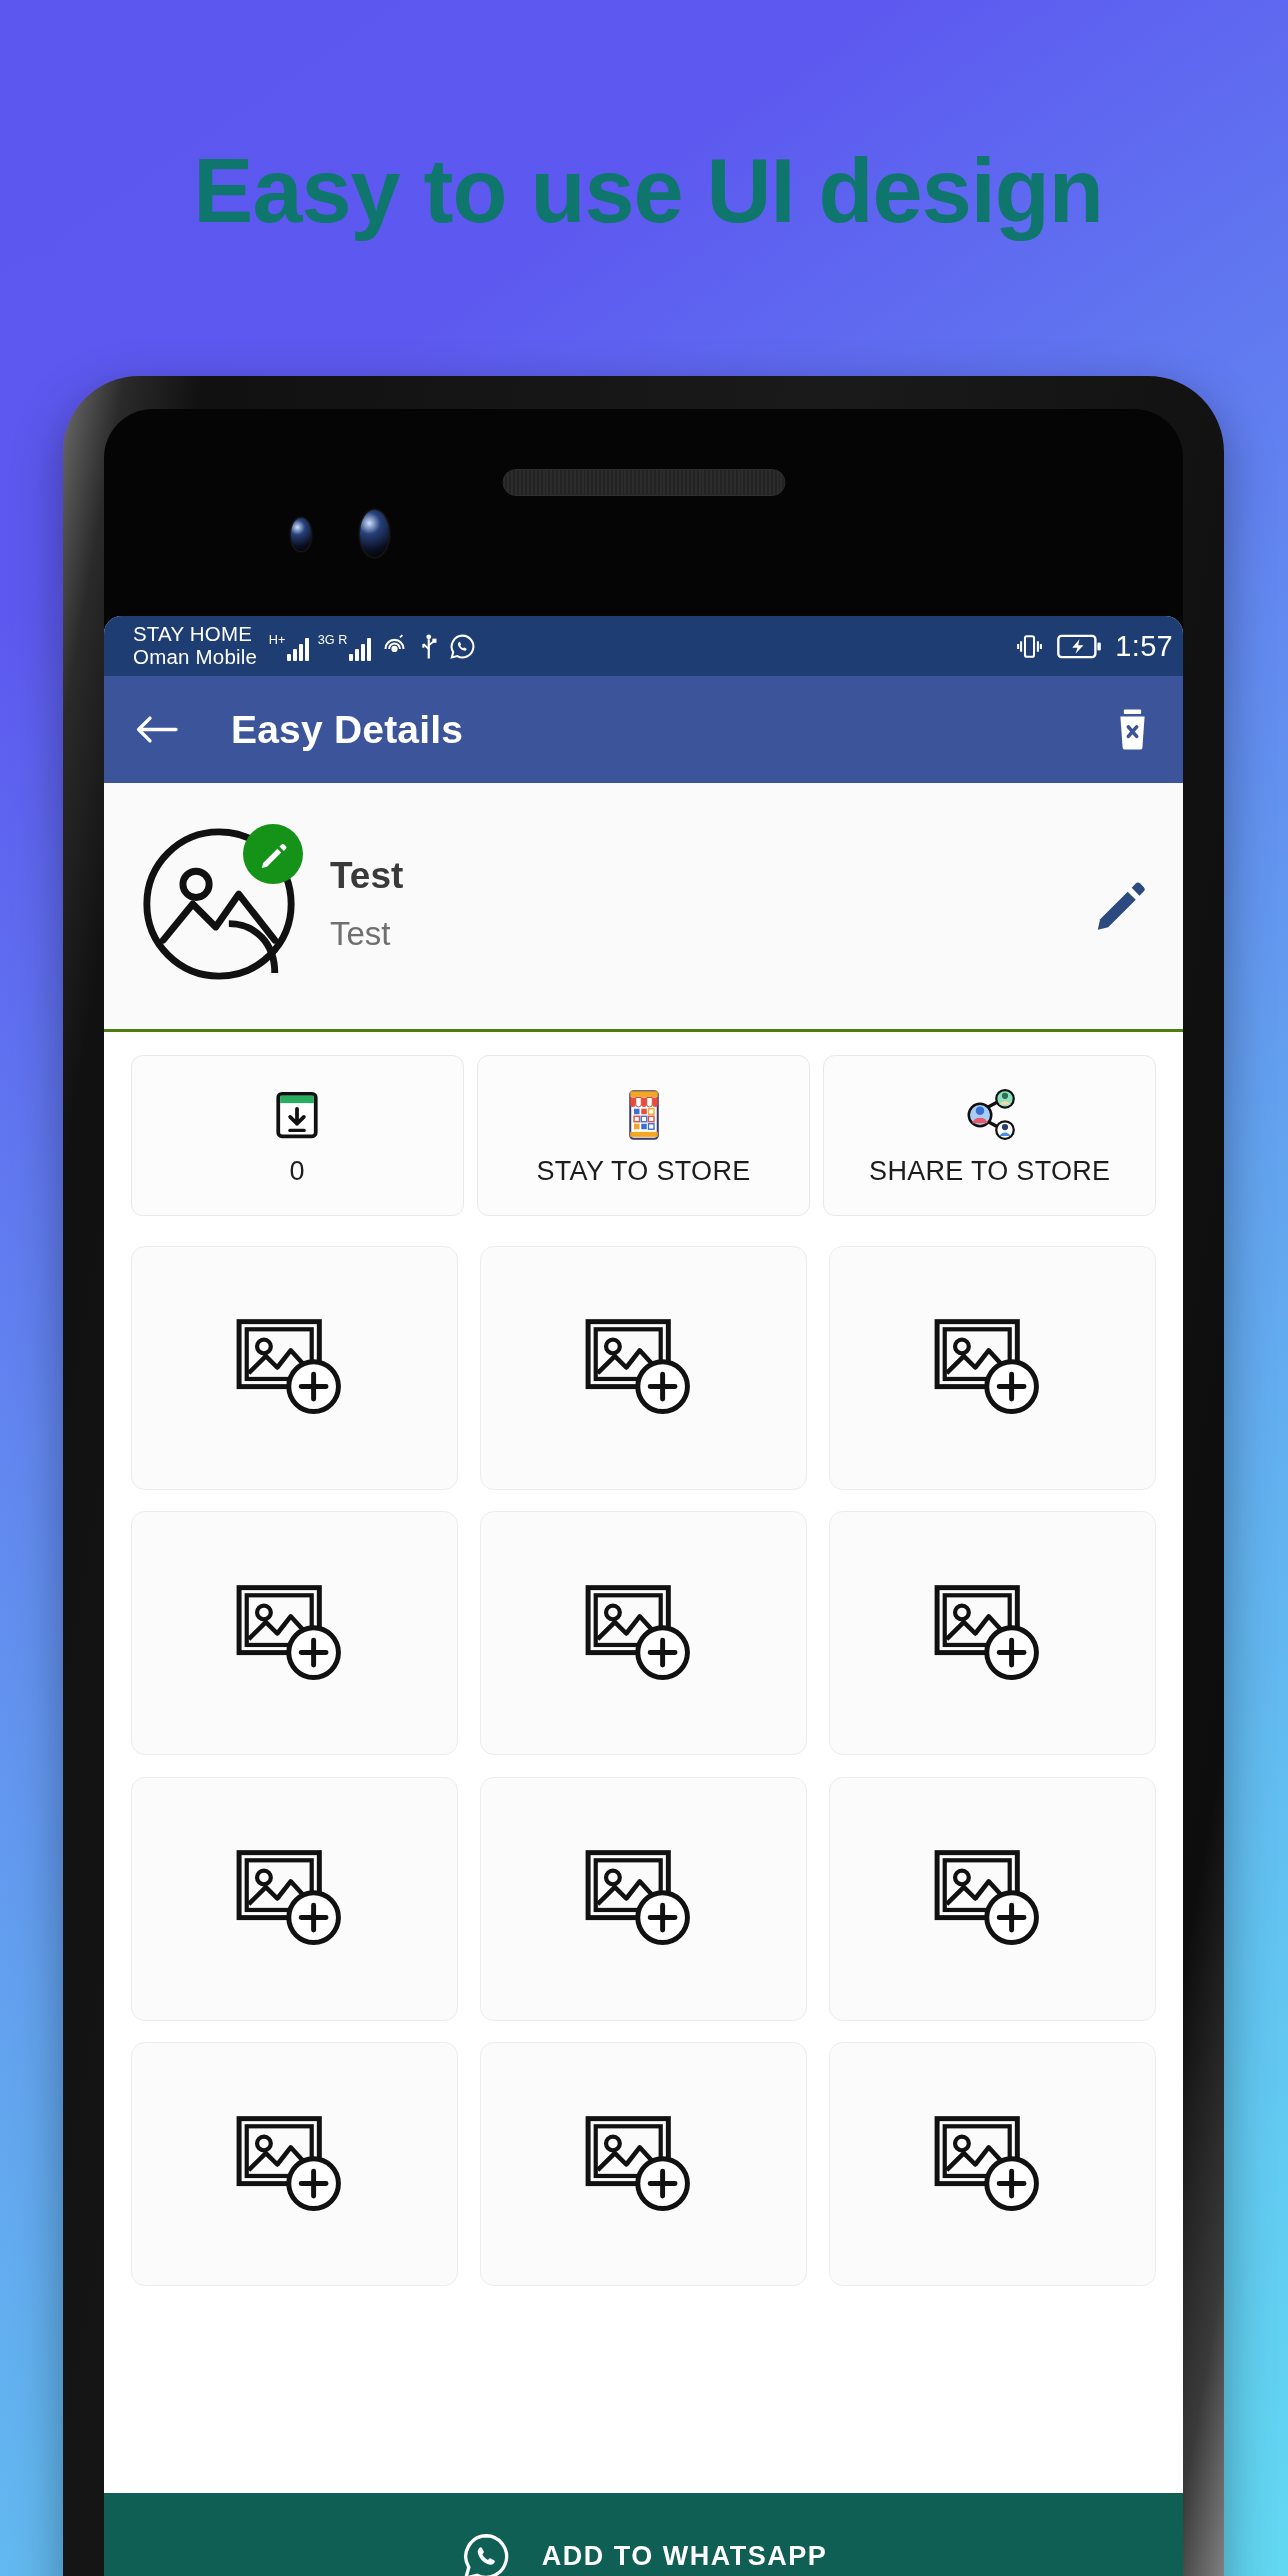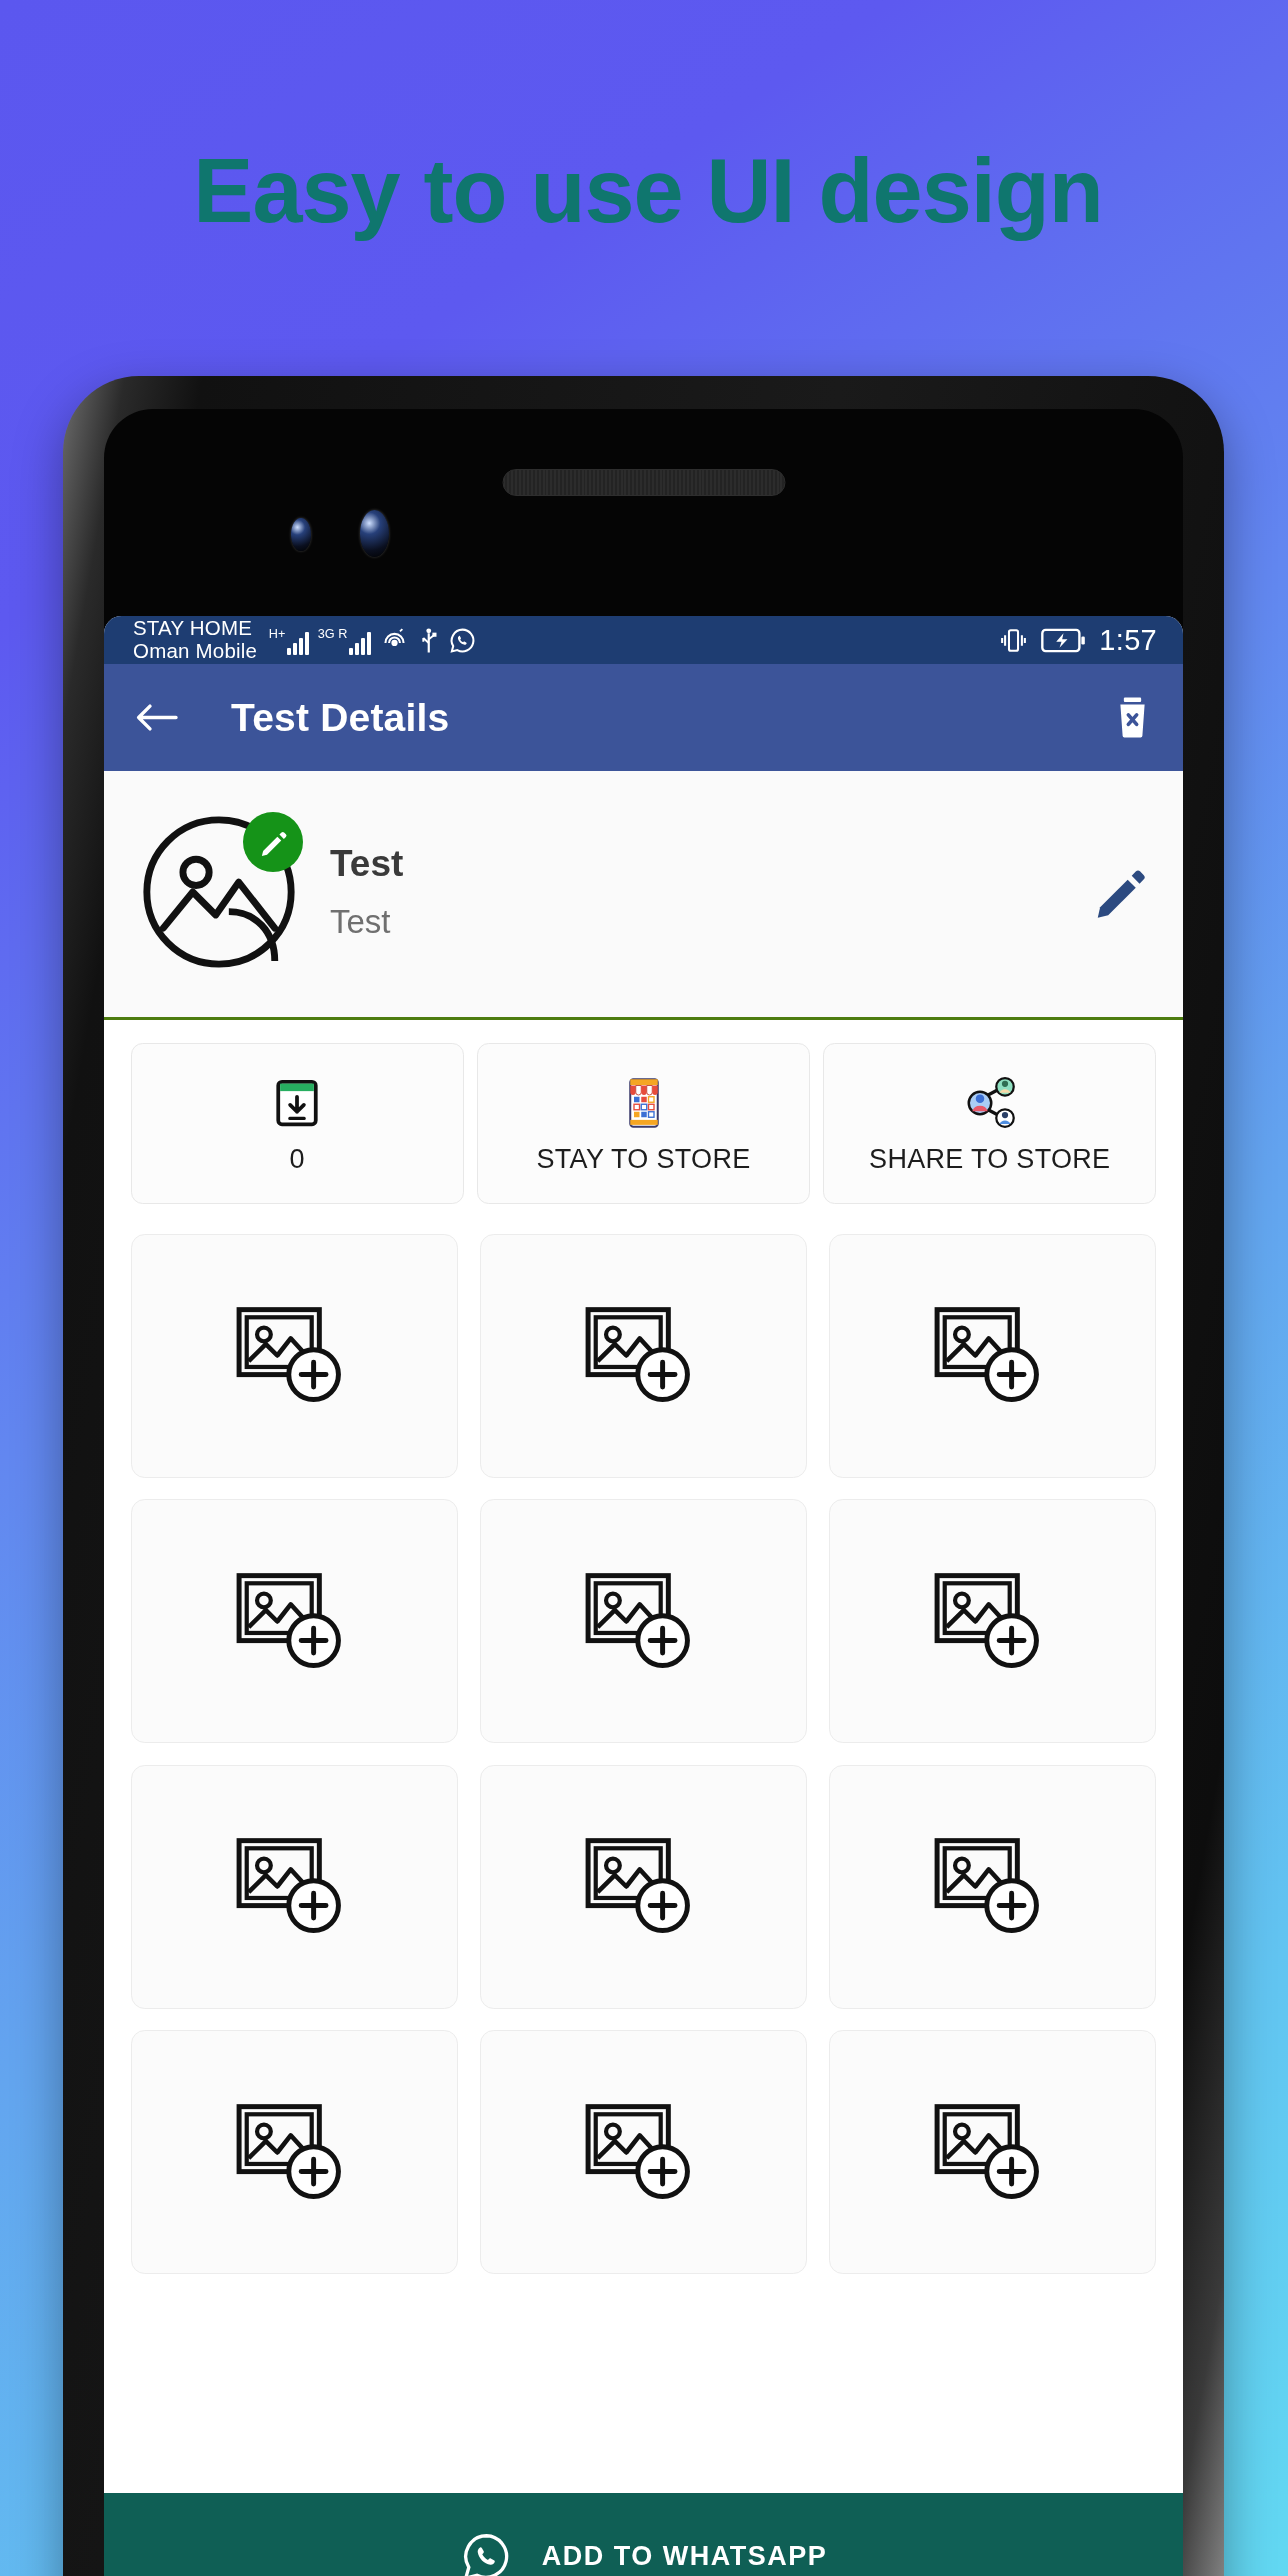--- a/index.html
+++ b/index.html
@@ -87,26 +87,26 @@
     right: 0;
     top: 207px;
     bottom: 0;
     background: #ffffff;
     border-radius: 17.6px 17.6px 0 0;
     overflow: hidden;
   }
 
   
   .status-bar {
-    height: 48px;
+    height: 60px;
     background: #1e3d72;
     display: flex;
     align-items: center;
     justify-content: space-between;
-    padding: 0 26px 0 29px;
+    padding: 0 10px 0 29px;
     color: #ffffff;
   }
   .sb-left { display: flex; align-items: center; gap: 11.7px; }
   .carrier { line-height: 1.1; }
   .carrier .l1 { font-size: 20.5px; letter-spacing: 0.2px; }
   .carrier .l2 { font-size: 20.5px; letter-spacing: 0.2px; }
   .sb-icons { display: flex; align-items: flex-end; gap: 8.8px; }
   .net { display: flex; align-items: flex-end; gap: 2px; }
   .net .tag { font-size: 12.7px; line-height: 1; margin-bottom: 13.7px; }
   .bars { display: flex; align-items: flex-end; gap: 2px; height: 23.4px; }
@@ -299,21 +299,21 @@
             <path d="M17 4.5 L11.5 11 h4 L14 15.5 L20 9 h-4z" fill="#fff"></path>
           </svg>
           <span class="clock">1:57</span>
         </div>
       </div>
 
       <div class="app-bar">
         <svg width="47" height="39" viewBox="0 0 28 24">
           <path d="M26 12 H3 M10 5 L3 12 L10 19" fill="none" stroke="#fff" stroke-width="2.1" stroke-linecap="round" stroke-linejoin="round"></path>
         </svg>
-        <div class="title">Test Details</div>
+        <div class="title">Easy Details</div>
         <svg width="43" height="45" viewBox="0 0 24 26">
           <rect x="7" y="1.5" width="10" height="2.6" rx="0.6" fill="#fff"></rect>
           <path d="M5 5.5 h14 l-1.3 18.2 a1 1 0 0 1-1 .8 H7.3 a1 1 0 0 1-1-.8z" fill="#fff"></path>
           <path d="M9.6 11.5 L14.4 17 M14.4 11.5 L9.6 17" stroke="#3c5499" stroke-width="2.1" stroke-linecap="round"></path>
         </svg>
       </div>
 
       <div class="profile">
         <div class="avatar-wrap">
           <svg width="164" height="164" viewBox="0 0 100 100">

